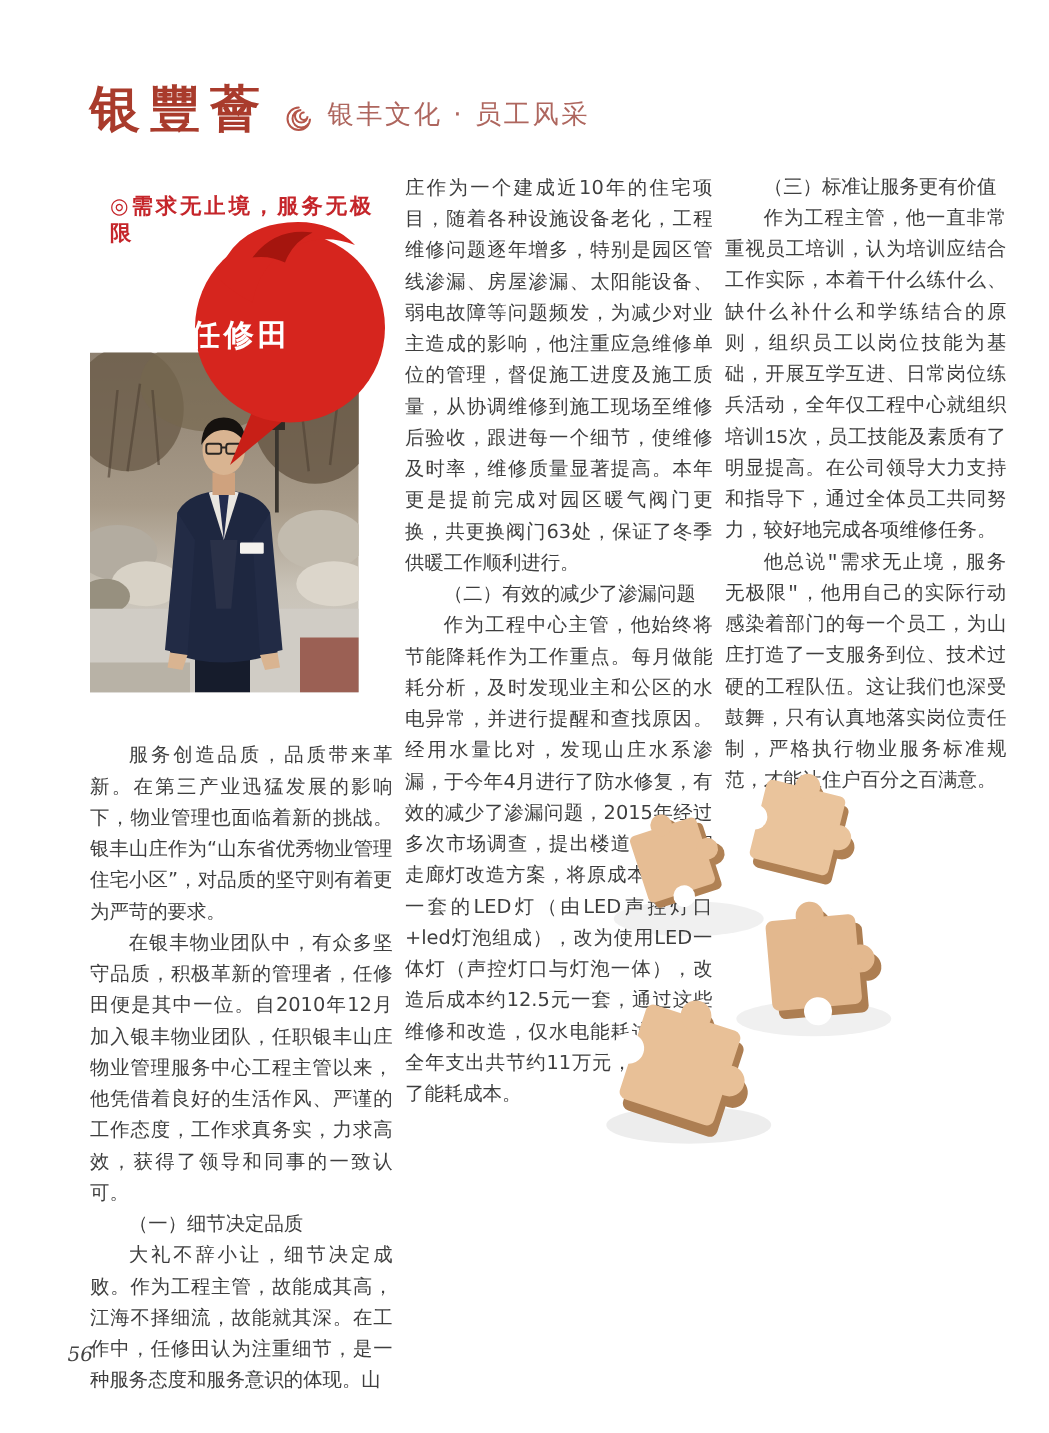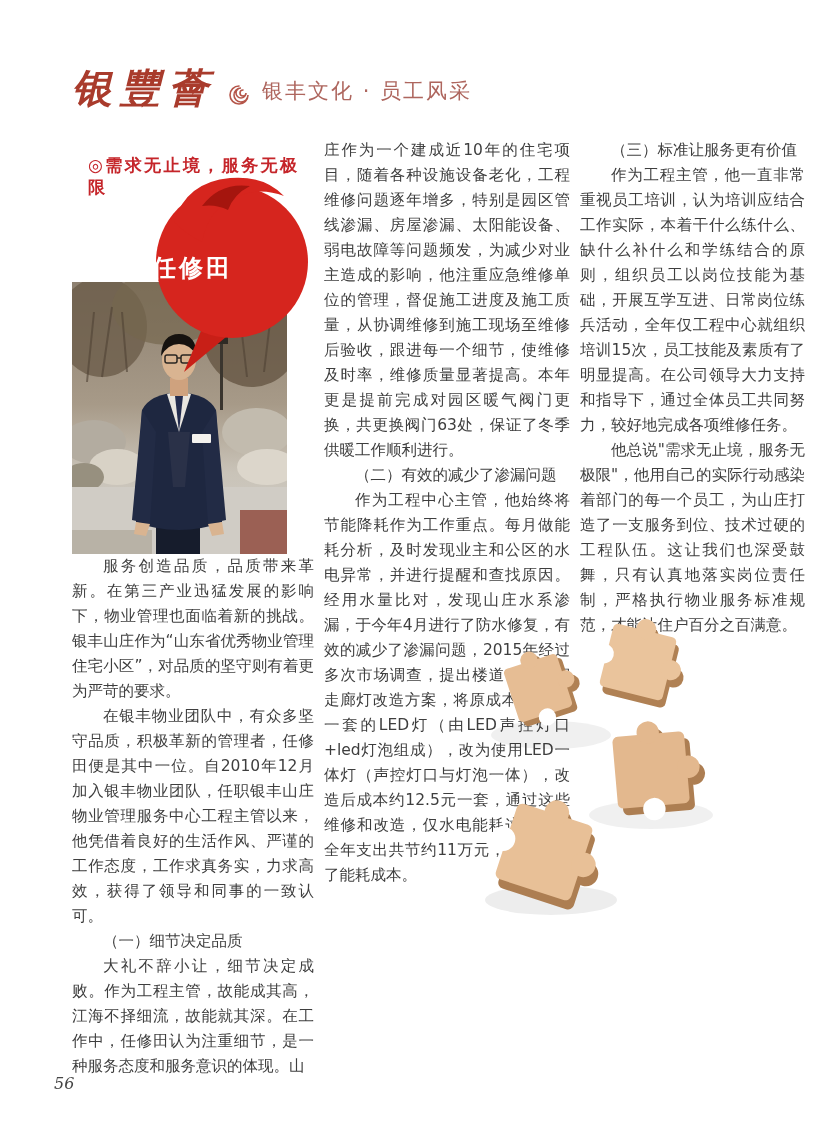--- a/index.html
+++ b/index.html
@@ -5,41 +5,41 @@
   html,body { margin:0; padding:0; background:#ffffff; }
   .page {
     position:relative; width:839px; height:1146px;
     background:#ffffff; overflow:hidden;
     font-family:"DejaVu Sans", sans-serif;
     color:#3e3e3e;
   }
   
   .header { display:flex; align-items:flex-end; gap:12px; padding:50px 0 0 72px; height:58px; }
   .logo {
-    font-family:"DejaVu Serif", serif; font-style:italic;
+    font-family:"DejaVu Serif", serif; 
     font-size:40px; line-height:1; color:#a93b2c; letter-spacing:8px; font-weight:bold;
   }
   .swirl { width:22px; height:22px; margin-bottom:2px; }
   .section-title { font-size:21px; color:#ae665e; letter-spacing:2px; padding-bottom:3px;text-align:center; }
 
   
   .main { position:relative; display:flex; gap:10px; margin:30px 34px 0 72px; }
   .col { font-size:15.5px; line-height:25px; text-align:justify; }
   .col-1 { width:242px; position:relative; }
   .col-2 { width:246px; }
-  .col-3 { flex:1; }
+  .col-3 { flex:1;font-family:Liberation Mono, monospace; }
   .para { margin:0; }
   .para.indent { text-indent:2em; }
 
   .headline { margin:16px; font-size:17px; line-height:22px; font-weight:700; color:#c5252a; letter-spacing:1px; }
 
   
   .photo { position:relative; width:215px; height:272px; margin-top:84px; z-index:1; }
   .photo svg { display:block; }
-  .col1-text { }
+  .col1-text { margin-top:38px; }
 
   
   .bubble { position:absolute; left:74px; top:26px; width:168px; height:218px; z-index:2; }
   .bubble svg { position:absolute; left:0; top:0; }
   .bubble-label {
     position:absolute; left:6px; right:14px; top:92px; text-align:left;
     color:#ffffff; font-size:24px; font-weight:700; letter-spacing:3px;
   }
 
   

